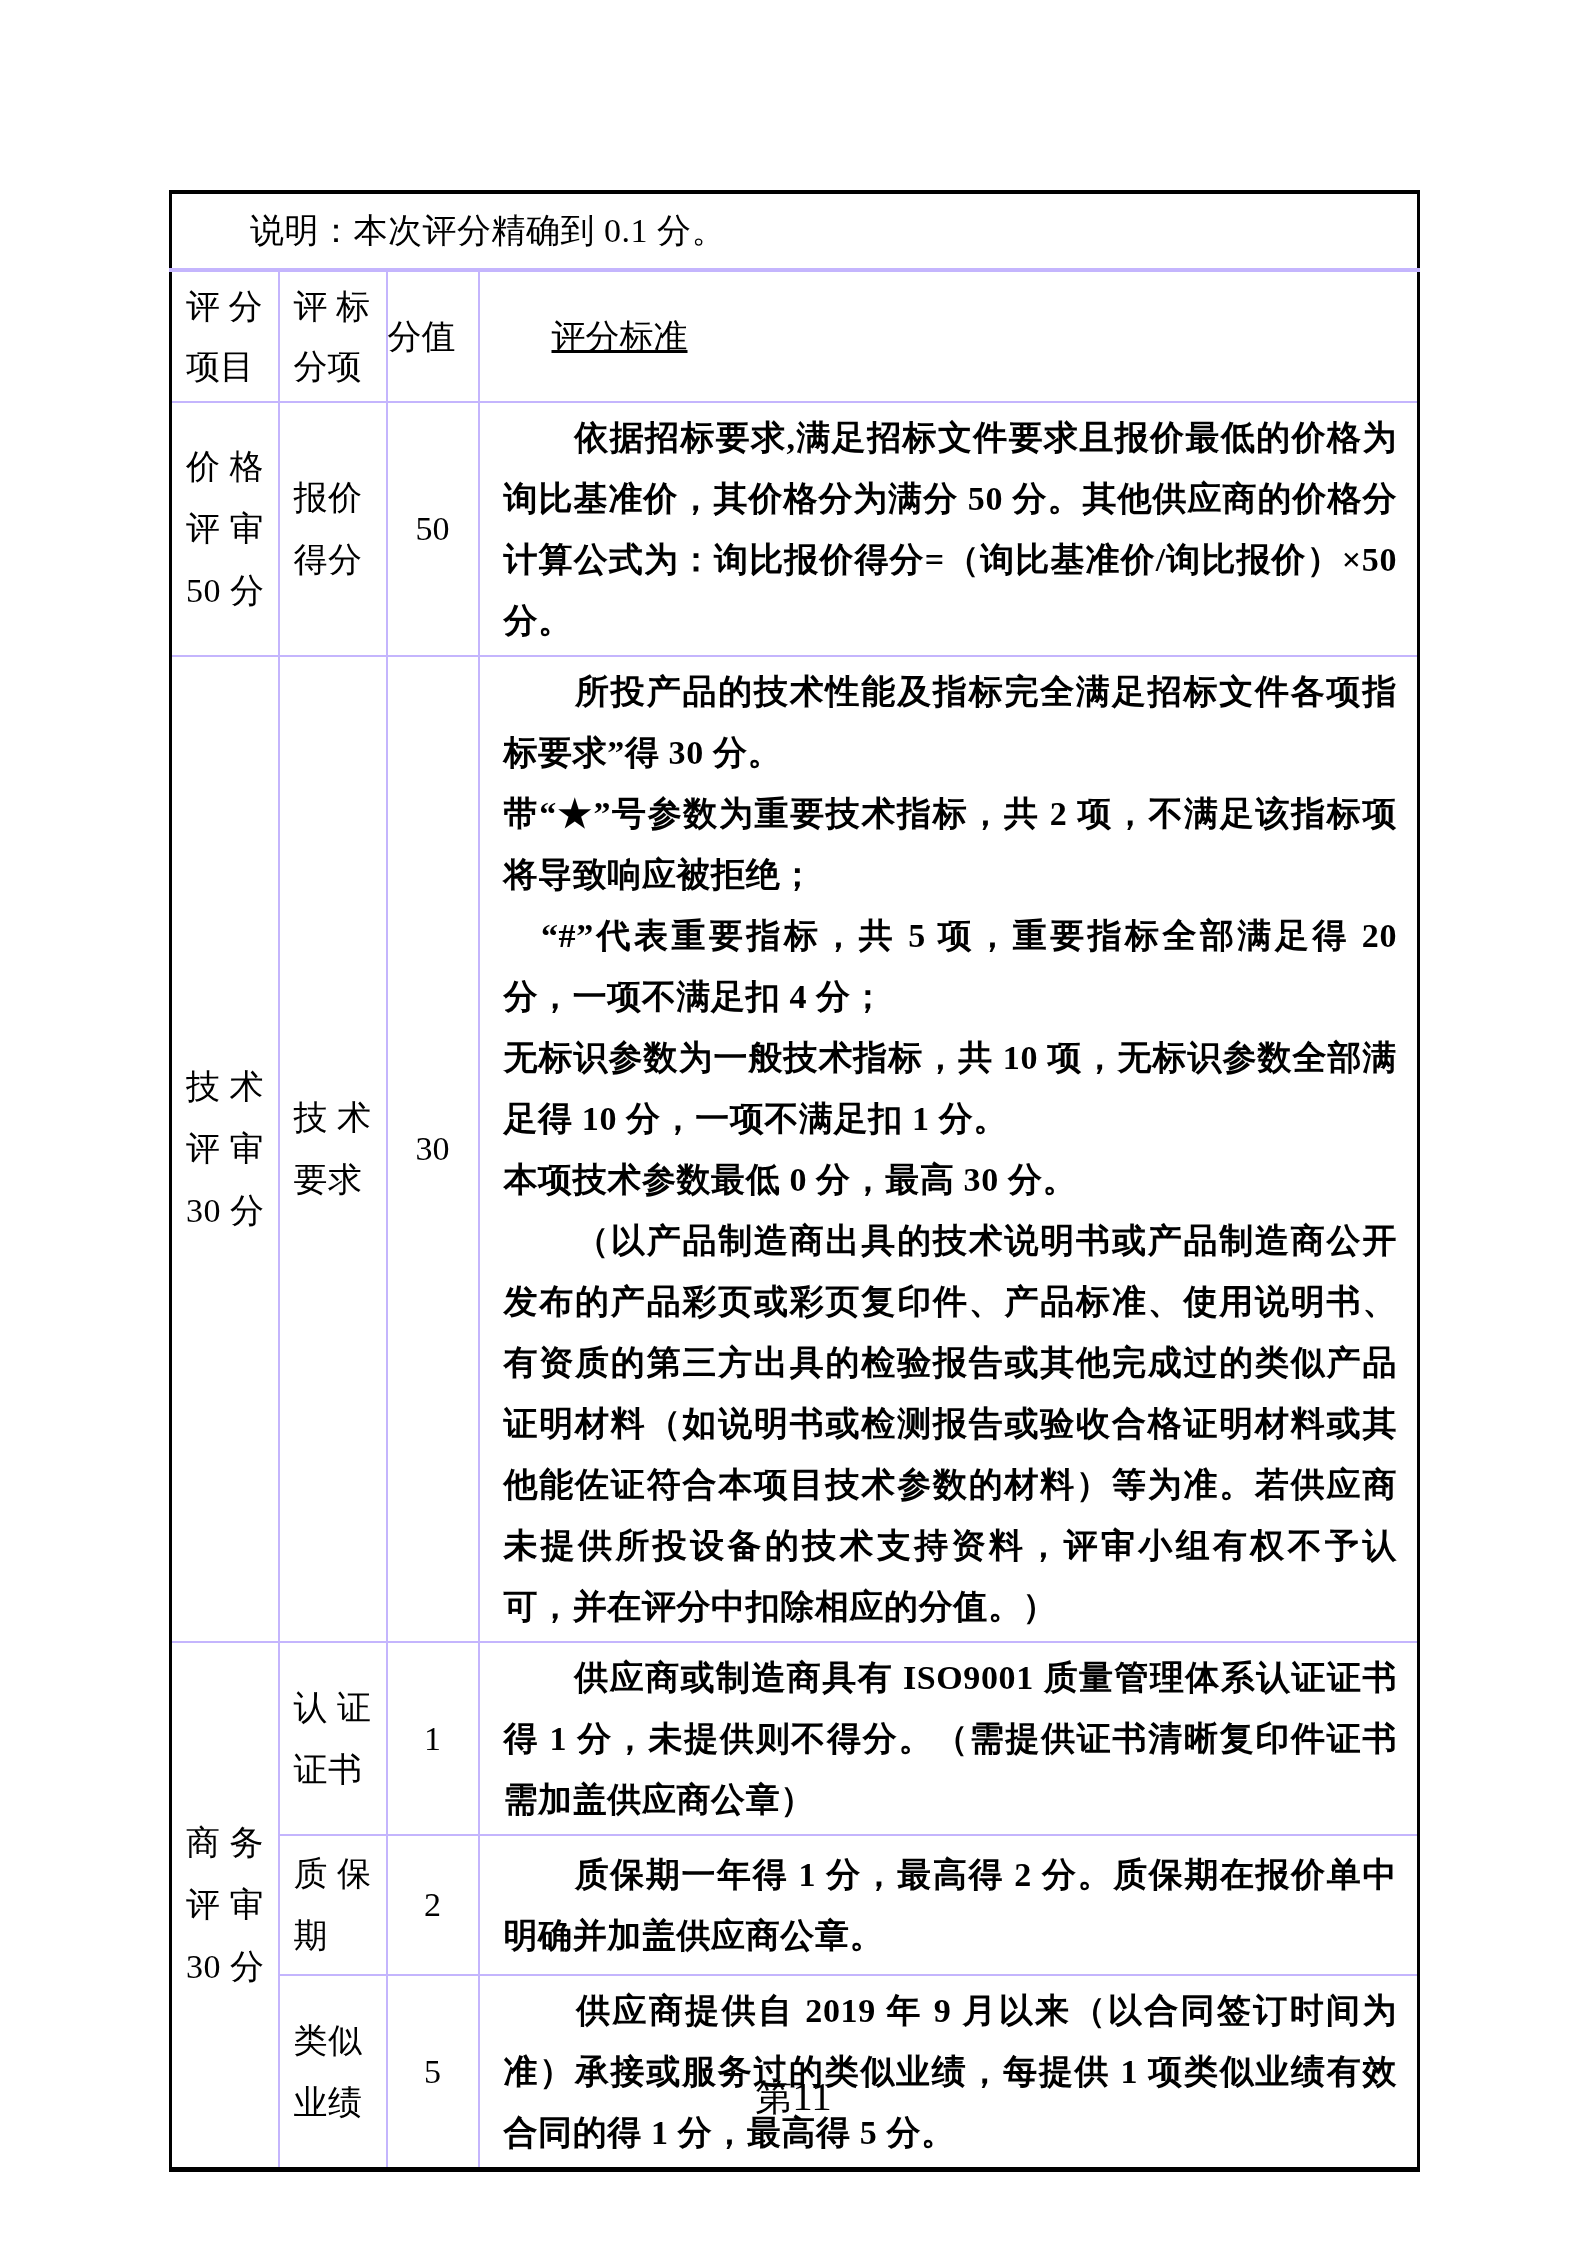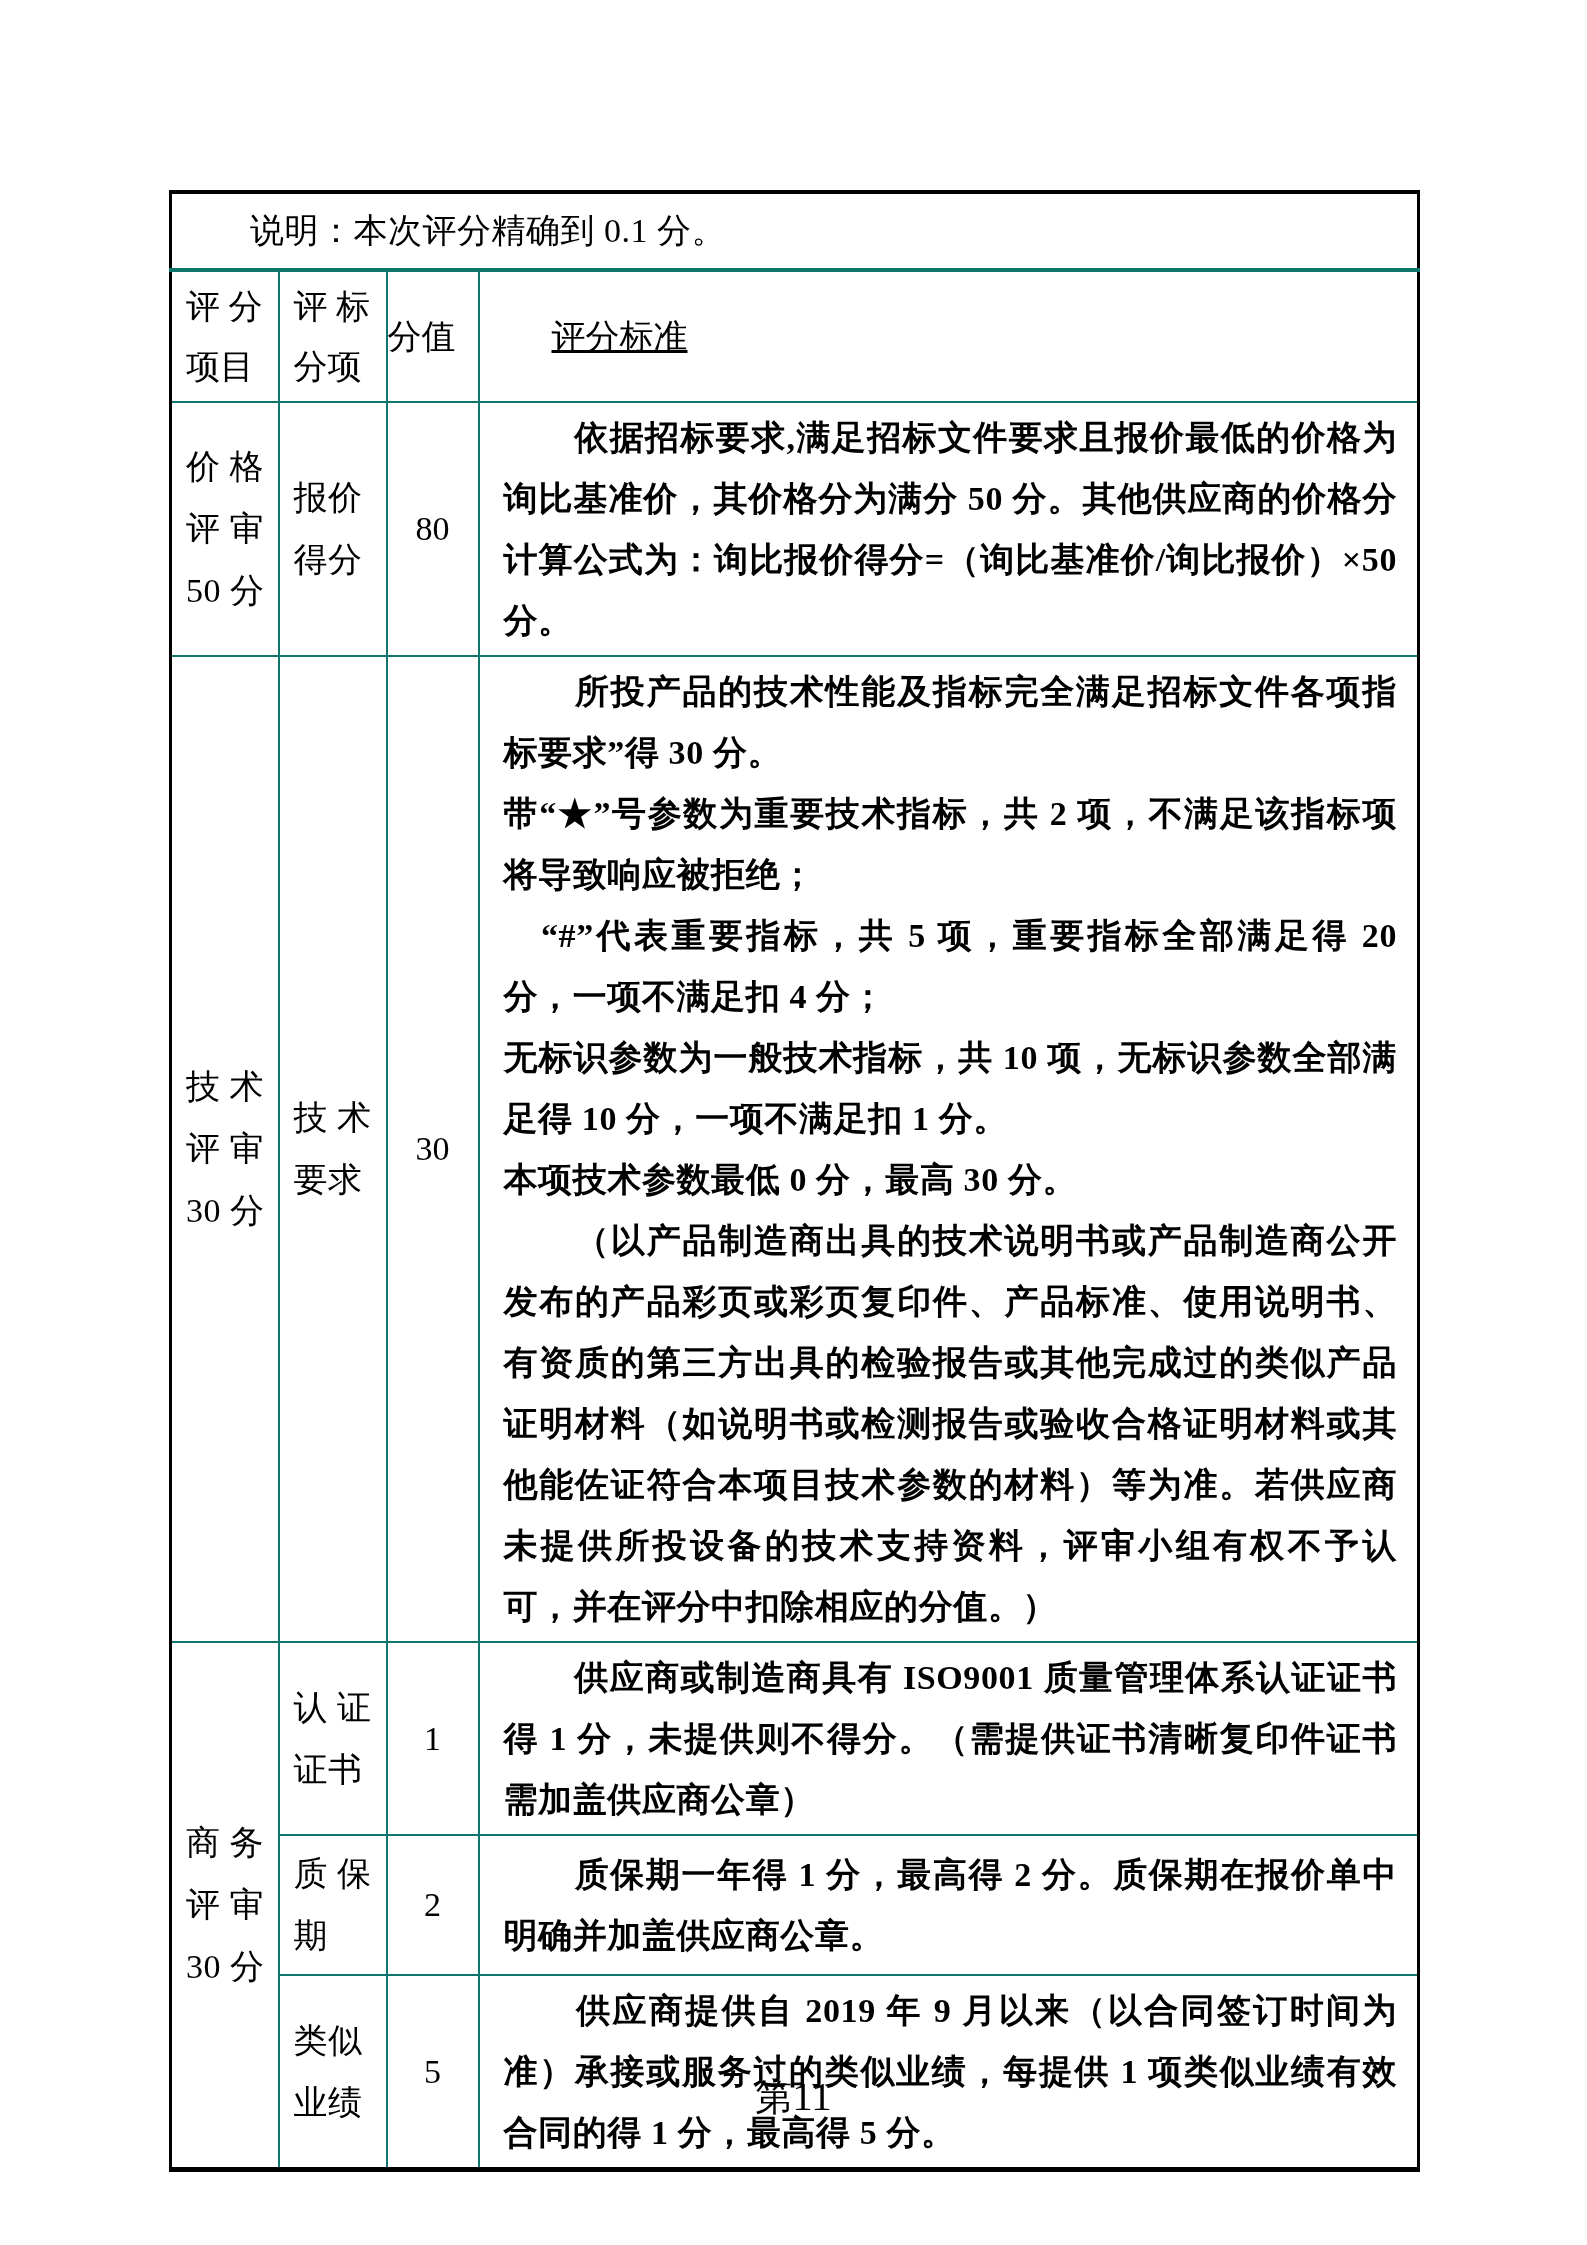--- a/index.html
+++ b/index.html
@@ -18,21 +18,21 @@
     top: 190px;
     width: 1251px;
     border-collapse: collapse;
     table-layout: fixed;
     border-top: 4px solid #000;
     border-left: 3px solid #000;
     border-right: 3px solid #000;
     border-bottom: 5px solid #000;
   }
   table.score-table td {
-    border: 2px solid #0f766e;
+    border: 2px solid #c4b5fd;
     font-size: 34px;
     vertical-align: middle;
     box-sizing: border-box;
   }
   tr.note-row td {
     border-bottom-width: 4px;
     padding: 0 20px 0 78px;
     letter-spacing: 0.5px;
   }
   tr.note-row { height: 78px; }
@@ -112,21 +112,21 @@
       <td class="hscore">分值</td>
       <td class="hcrit">评分标准</td>
     </tr>
 
     <tr class="r-price">
       <td class="cat">价 格
 评 审
 50 分</td>
       <td class="sub">报价
 得分</td>
-      <td class="score">80</td>
+      <td class="score">50</td>
       <td class="crit">　　依据招标要求,满足招标文件要求且报价最低的价格为询比基准价，其价格分为满分 50 分。其他供应商的价格分计算公式为：询比报价得分=（询比基准价/询比报价）×50 分。</td>
     </tr>
 
     <tr class="r-tech">
       <td class="cat">技 术
 评 审
 30 分</td>
       <td class="sub">技 术
 要求</td>
       <td class="score">30</td>

